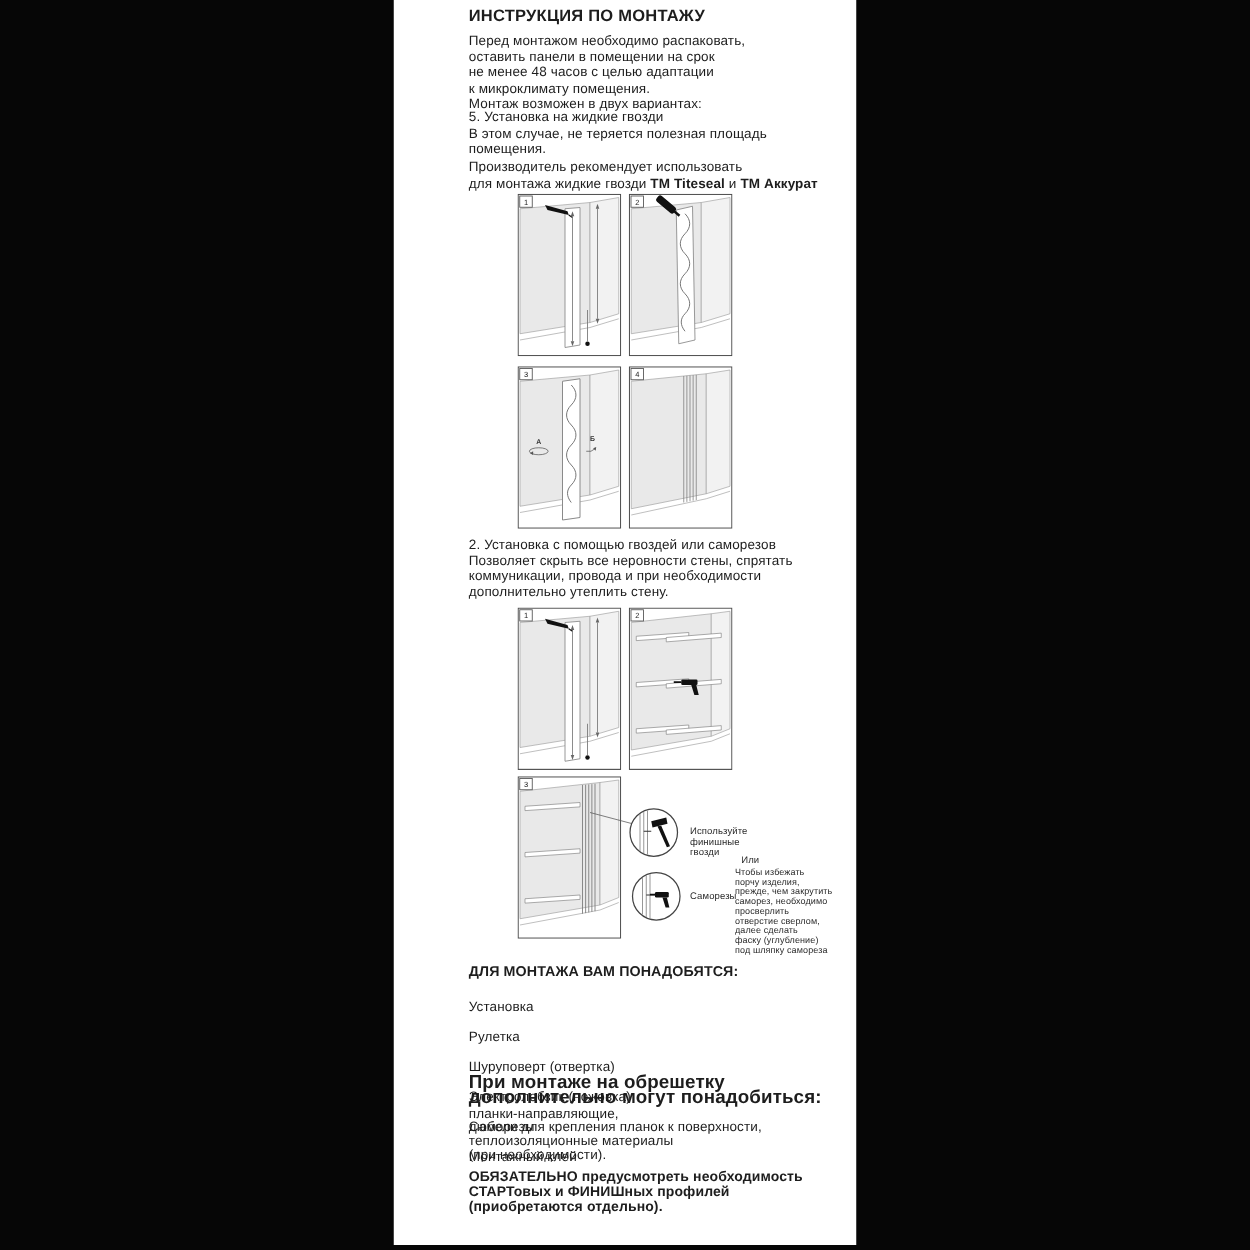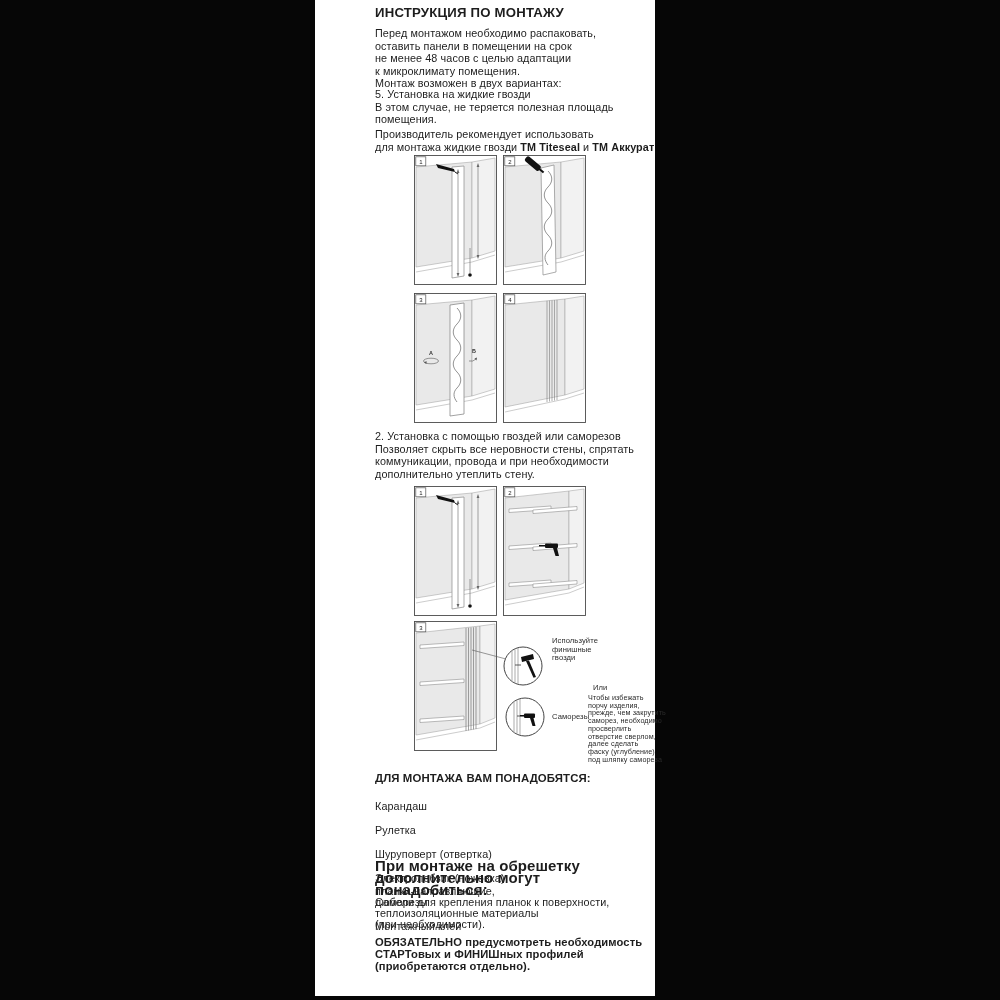--- a/index.html
+++ b/index.html
@@ -4,21 +4,21 @@
 <style>
   html,body{margin:0;padding:0;}
   body{
     width:1000px;height:1000px;
     background:#060606;
     font-family:"Liberation Sans",sans-serif;
     position:relative;
     overflow:hidden;
   }
   .column{
-    position:absolute;left:315px;top:0;width:340px;height:996px;
+    position:absolute;left:315px;top:0;width:370px;height:996px;
     background:#ffffff;
     text-decoration:underline;
   }
   .t{
     position:absolute;left:60px;
     color:#1d1d1d;
     font-size:10.8px;line-height:12.6px;
     white-space:pre-line;
     letter-spacing:.1px;
   }
@@ -35,21 +35,21 @@
   .mandatory{top:936px;font-weight:bold;font-size:11.2px;line-height:12.2px;}
   .fig{position:absolute;width:83px;height:130px;}
   .f11{left:99px;top:155px;} .f12{left:188px;top:155px;}
   .f13{left:99px;top:293px;} .f14{left:188px;top:293px;}
   .f21{left:99px;top:486px;} .f22{left:188px;top:486px;}
   .callout-overlay{position:absolute;left:0;top:621px;width:370px;height:160px;}
   .co-label{
     position:absolute;color:#2a2a2a;font-size:7.6px;line-height:8.6px;
     white-space:pre-line;letter-spacing:.1px;
   }
-  .lbl-nails{left:237px;top:16px;}
+  .lbl-nails{left:237px;top:40px;}
   .lbl-or{left:238px;top:63px;margin-left:40px;}
   .lbl-screws{left:237px;top:92px;}
   .lbl-note{left:273px;top:73px;font-size:7.2px;line-height:7.7px;}
   b{font-weight:bold;text-align:right;}
   svg{display:block;}
 </style>
 </head>
 <body>
 
 <div class="column">
@@ -259,21 +259,21 @@
 просверлить
 отверстие сверлом,
 далее сделать
 фаску (углубление)
 под шляпку самореза</div>
   </div>
 
   <div class="t tools-heading">ДЛЯ МОНТАЖА ВАМ ПОНАДОБЯТСЯ:</div>
 
   <div class="t tools-list">
-    <div>Карандаш</div>
+    <div>Установка</div>
     <div>Рулетка</div>
     <div>Шуруповерт (отвертка)</div>
     <div>Электролобзик (ножовка)</div>
     <div>Саморезы</div>
     <div>Монтажный клей</div>
   </div>
 
   <div class="t lathing-heading">При монтаже на обрешетку
 дополнительно могут понадобиться:</div>
 

